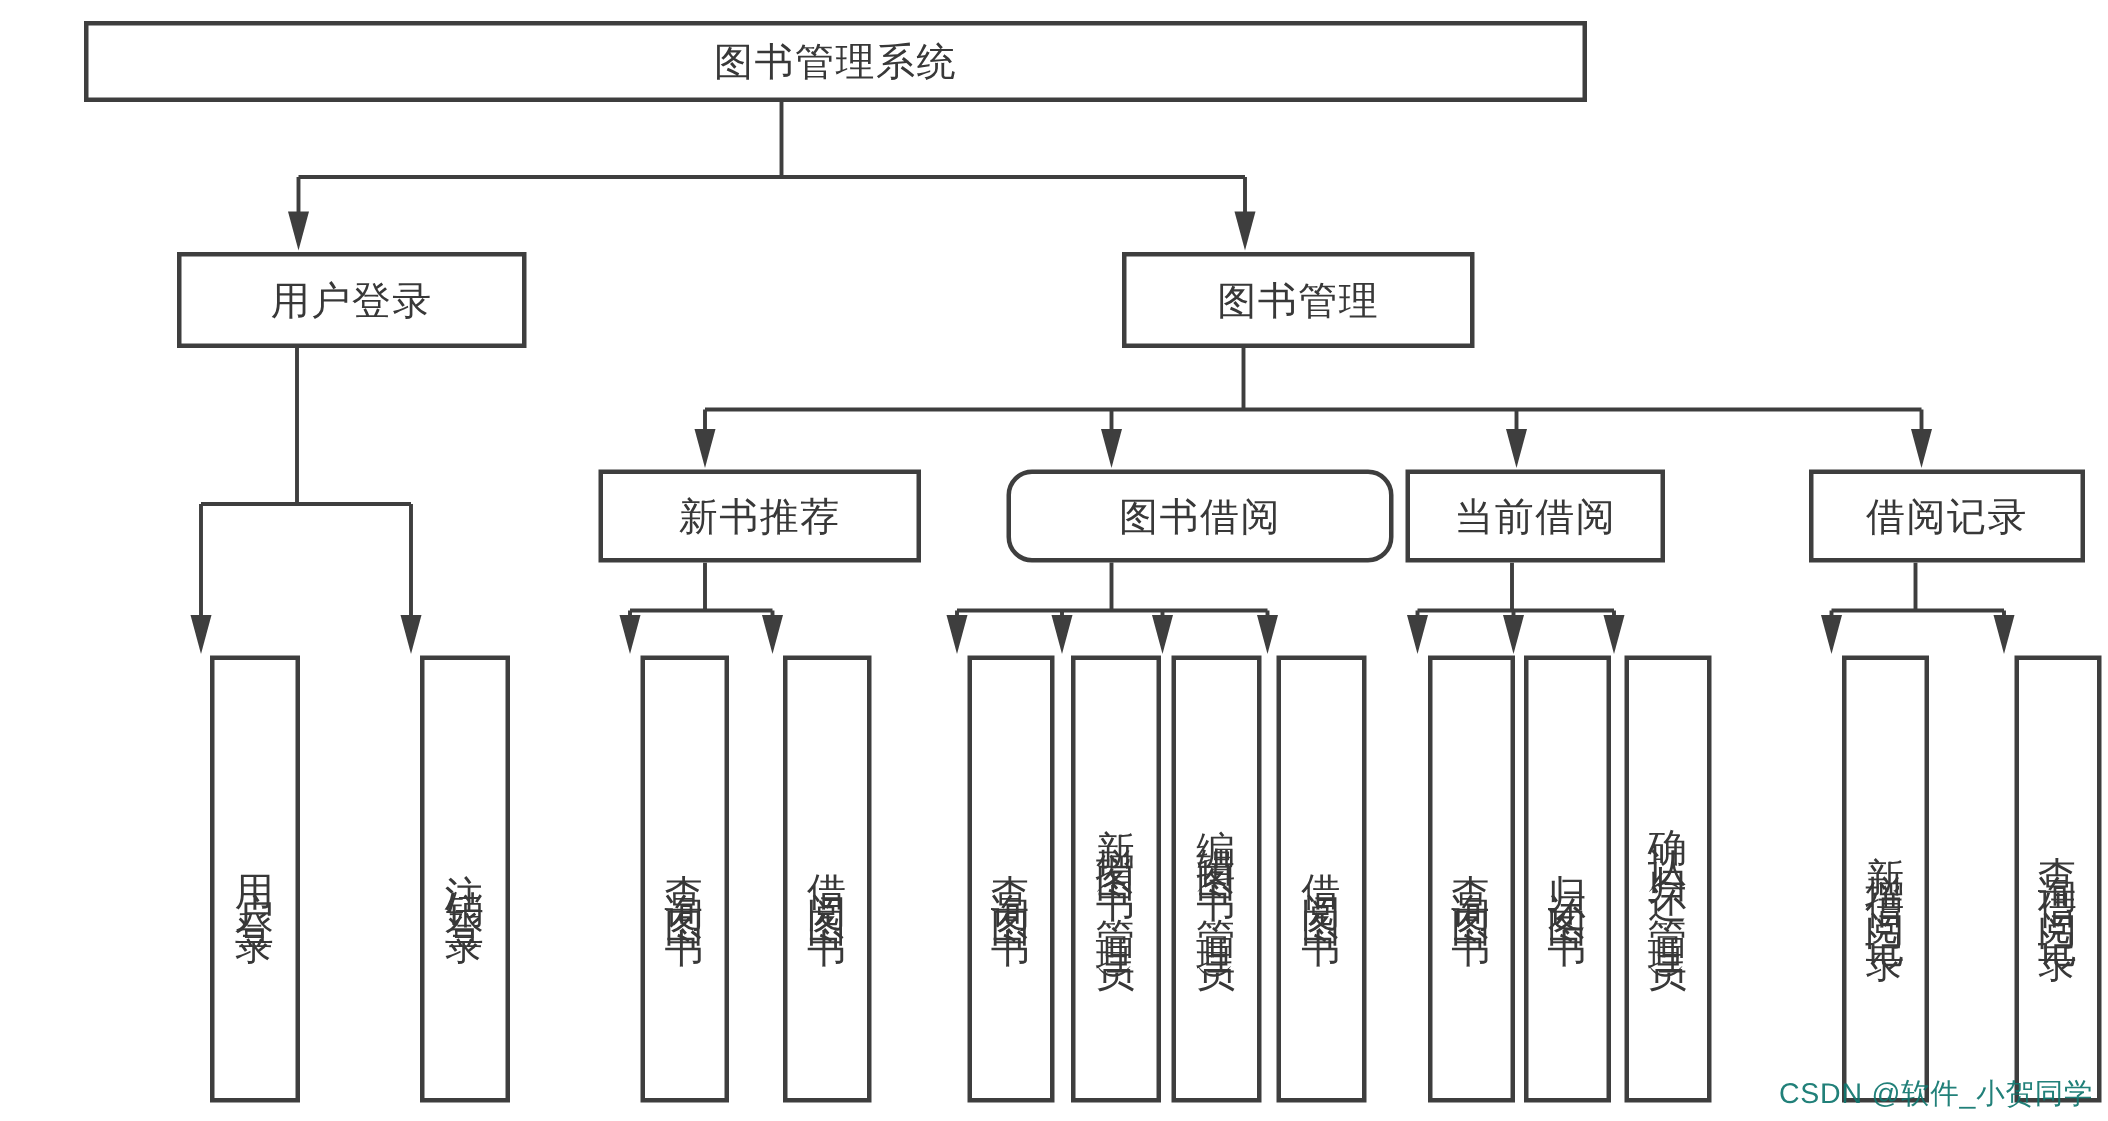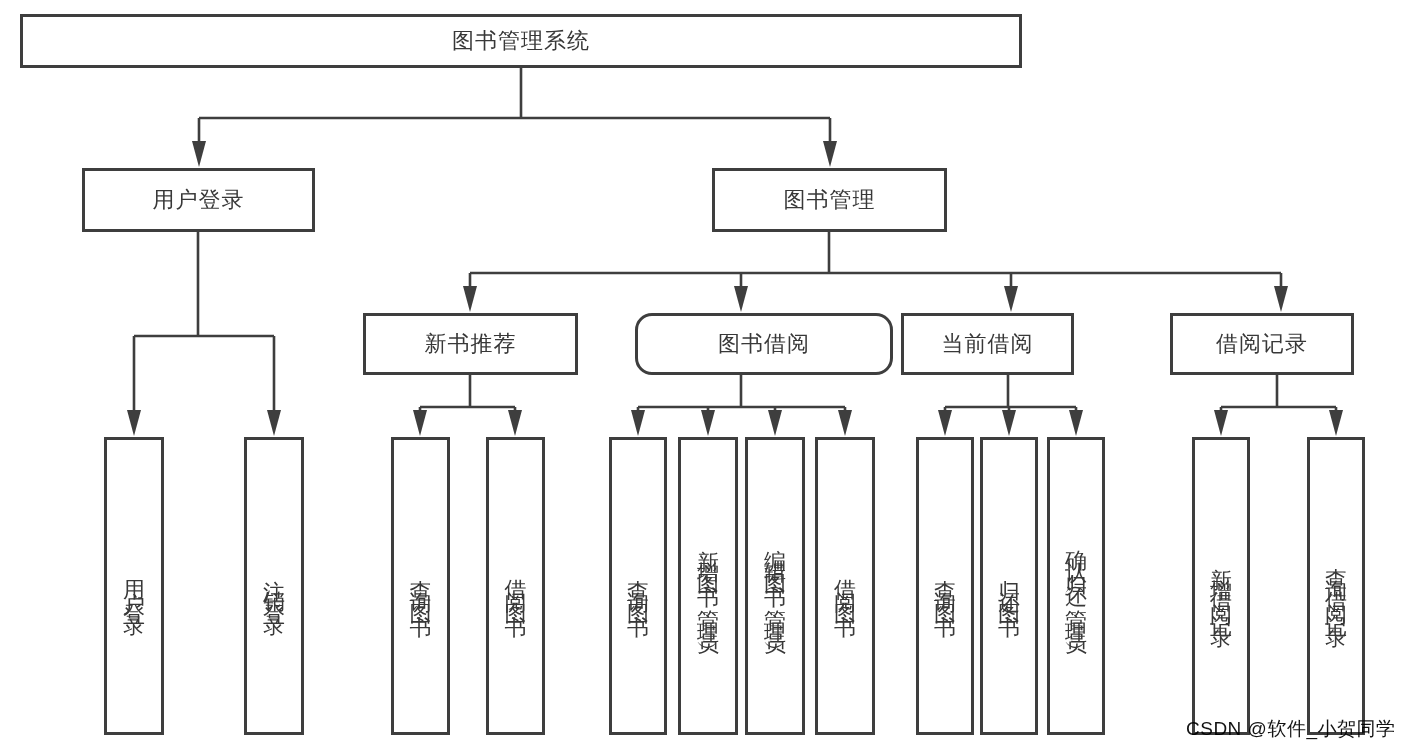--- a/index.html
+++ b/index.html
@@ -7,29 +7,29 @@
     width:1405px;height:747px;position:relative;overflow:hidden;
     font-family:"Liberation Sans","DejaVu Sans",sans-serif;
     color:#383838;
   }
   .canvas{position:absolute;inset:0;}
   svg.connectors{position:absolute;left:0;top:0;z-index:1;}
   .box{
     position:absolute;box-sizing:border-box;background:#ffffff;
     border:3px solid #3e3e3e;z-index:2;
     display:flex;align-items:center;justify-content:center;
-    font-size:22px;letter-spacing:1px;color:#383838;
+    font-size:26px;letter-spacing:1px;color:#383838;margin-left:36px;
   }
   .leaf .vtext{
     writing-mode:vertical-rl;text-orientation:mixed;
     line-height:1;letter-spacing:12px;white-space:nowrap;
   }
   .watermark{
     position:absolute;z-index:3;left:1186px;top:716px;
-    font-size:19px;color:#000000;opacity:.92;letter-spacing:0.5px;
+    font-size:19px;color:#0f766e;opacity:.92;letter-spacing:0.5px;
     white-space:nowrap;
   }
 </style>
 </head>
 <body>
 
 <div class="canvas">
 
   <svg class="connectors" width="1405" height="747" viewBox="0 0 1405 747" aria-hidden="true">
     <g stroke="#3e3e3e" stroke-width="2.6" fill="none">

